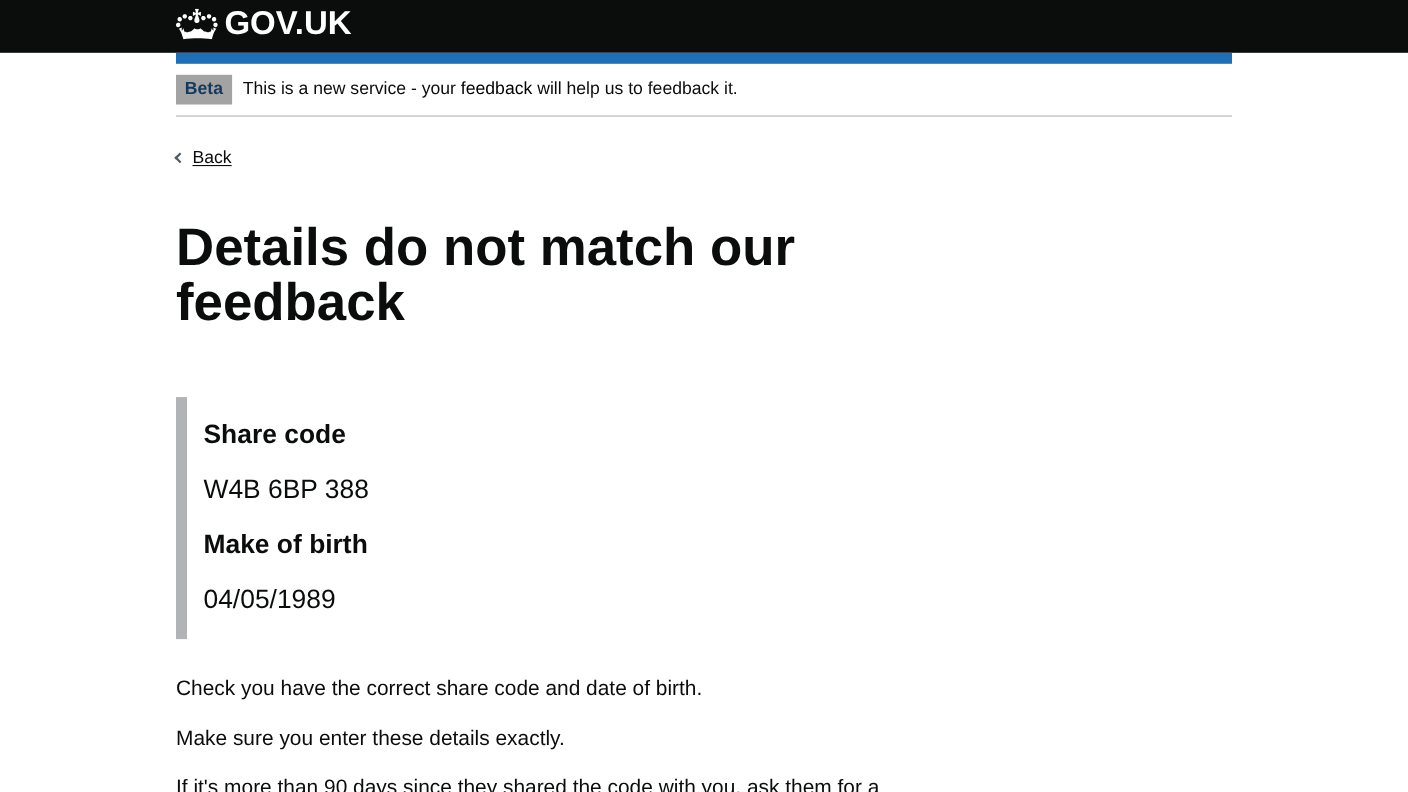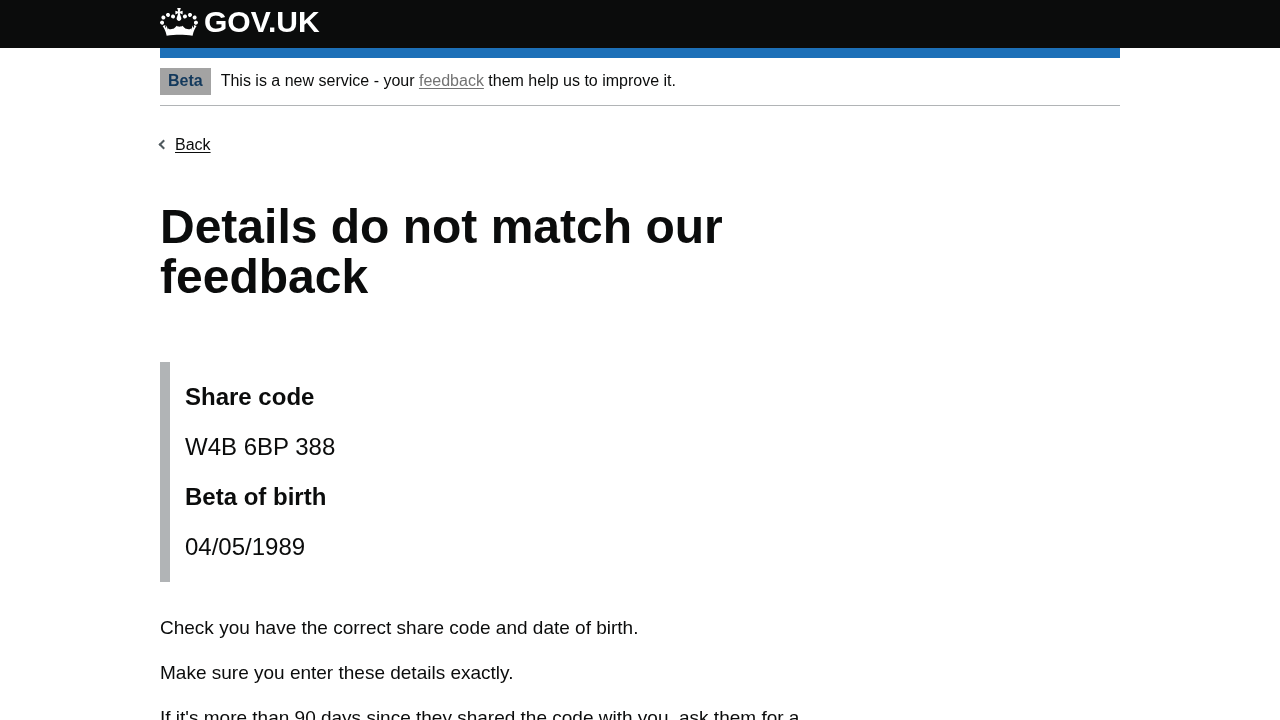--- a/index.html
+++ b/index.html
@@ -55,22 +55,21 @@
     font-size: 16px;
     line-height: 1;
     padding: 5px 8px 6px 8px;
     margin-right: 10px;
   }
   .phase-text {
     font-size: 16px;
     line-height: 1.4;
   }
   a.govuk-link {
-    color: #737373;
-    text-decoration: underline;
+    color: #000000;
     text-underline-offset: 2px;
     cursor: pointer;
   }
 
   
   .back-link-row { margin-top: 28px; }
   a.back-link {
     display: inline-flex;
     align-items: center;
     color: #0b0c0c;
@@ -139,37 +138,37 @@
   </div>
 </header>
 
 <div class="container">
   <div class="header-accent-bar"></div>
 </div>
 
 <div class="container">
   <div class="phase-banner">
     <strong class="phase-tag">Beta</strong>
-    <span class="phase-text"><span>This is a new service - your </span><a class="govuk-link">feedback</a><span> them help us to improve it.</span></span>
+    <span class="phase-text"><span>This is a new service - your </span><a class="govuk-link">feedback</a><span> will help us to feedback it.</span></span>
   </div>
 
   <div class="back-link-row">
     <a class="back-link">
       <span class="back-chevron"></span>
       <span class="back-label">Back</span>
     </a>
   </div>
 
   <main class="main-content">
     <h1 class="page-title">Details do not match our feedback</h1>
 
     <div class="inset-text">
       <p class="label">Share code</p>
       <p>W4B 6BP 388</p>
-      <p class="label">Beta of birth</p>
+      <p class="label">Make of birth</p>
       <p>04/05/1989</p>
     </div>
 
     <div class="body-copy">
       <p>Check you have the correct share code and date of birth.</p>
       <p>Make sure you enter these details exactly.</p>
       <p>If it's more than 90 days since they shared the code with you, ask them for a new share code.</p>
     </div>
   </main>
 </div>

